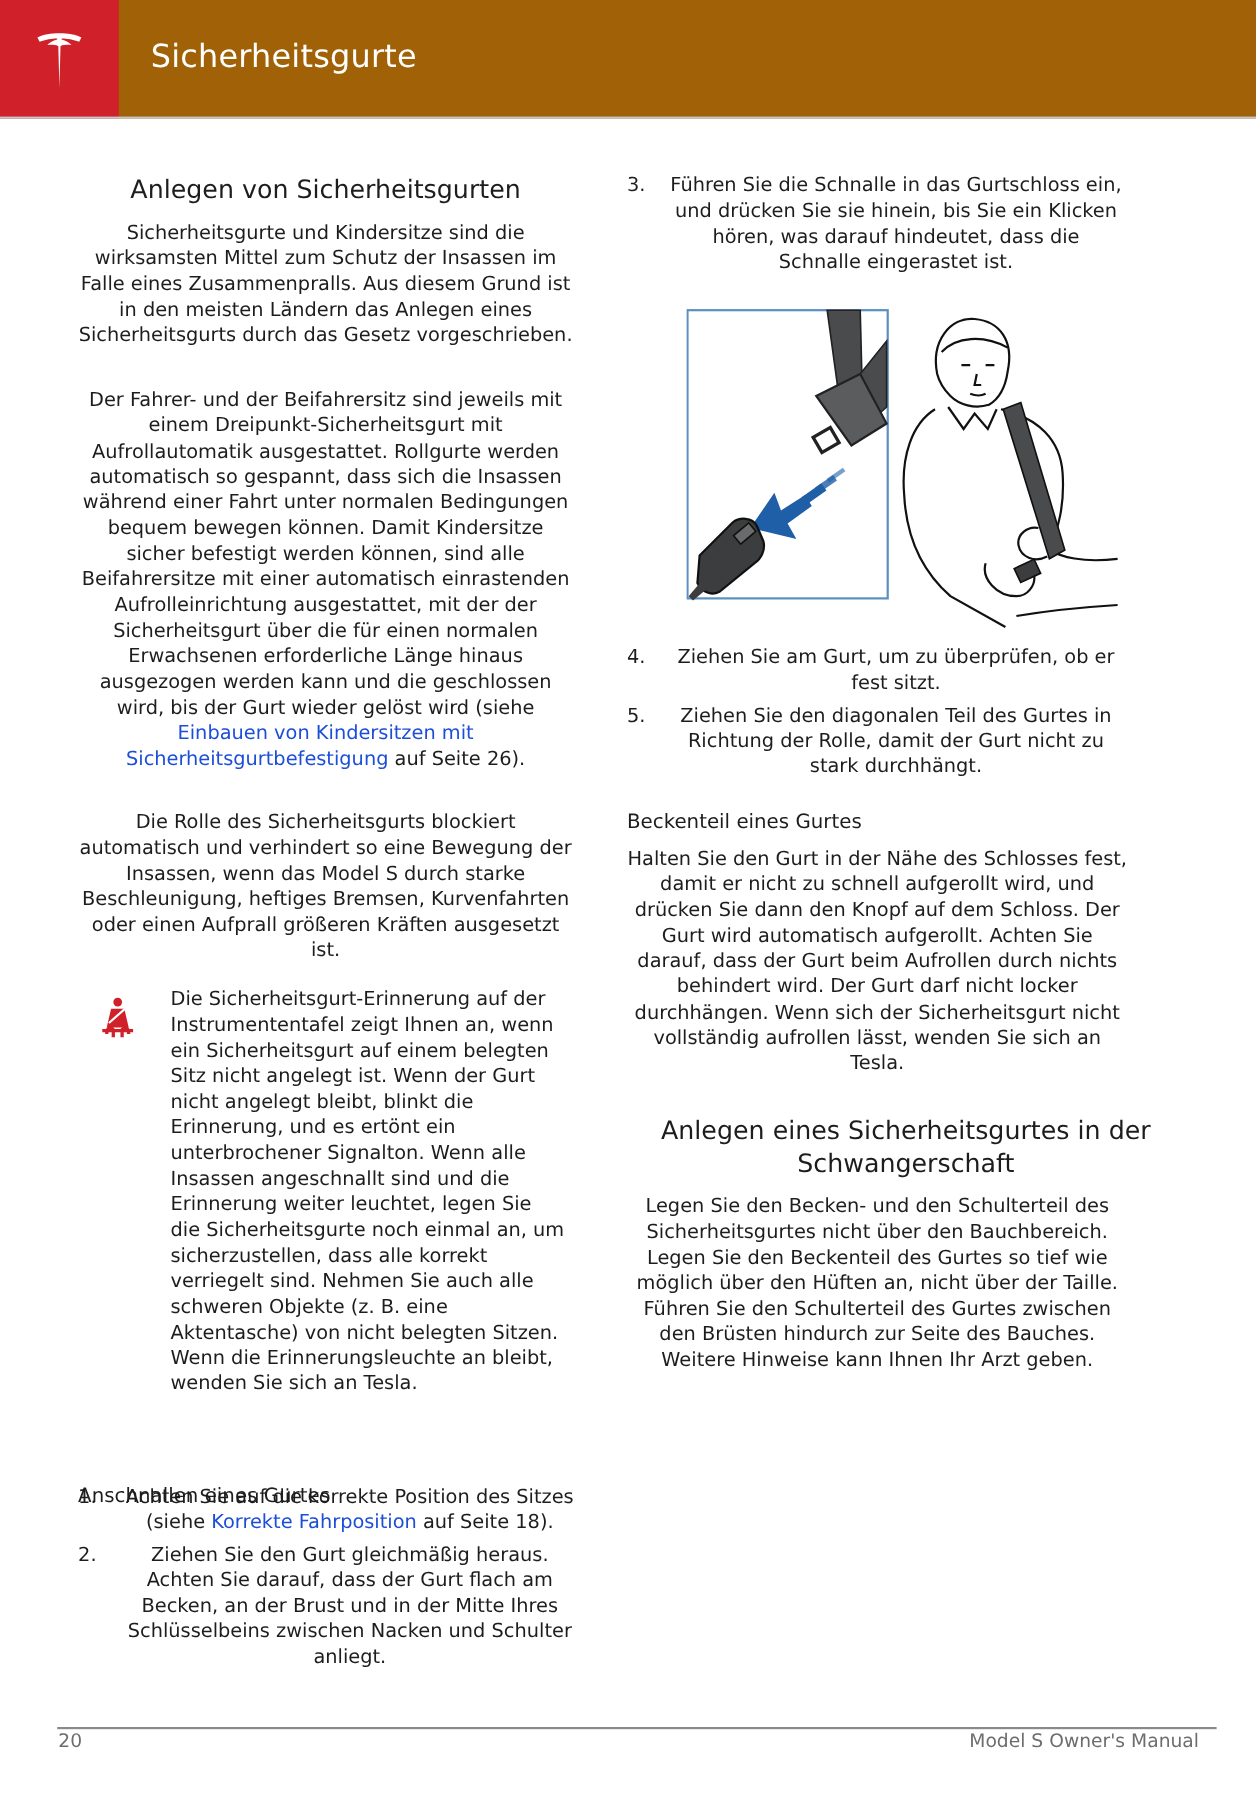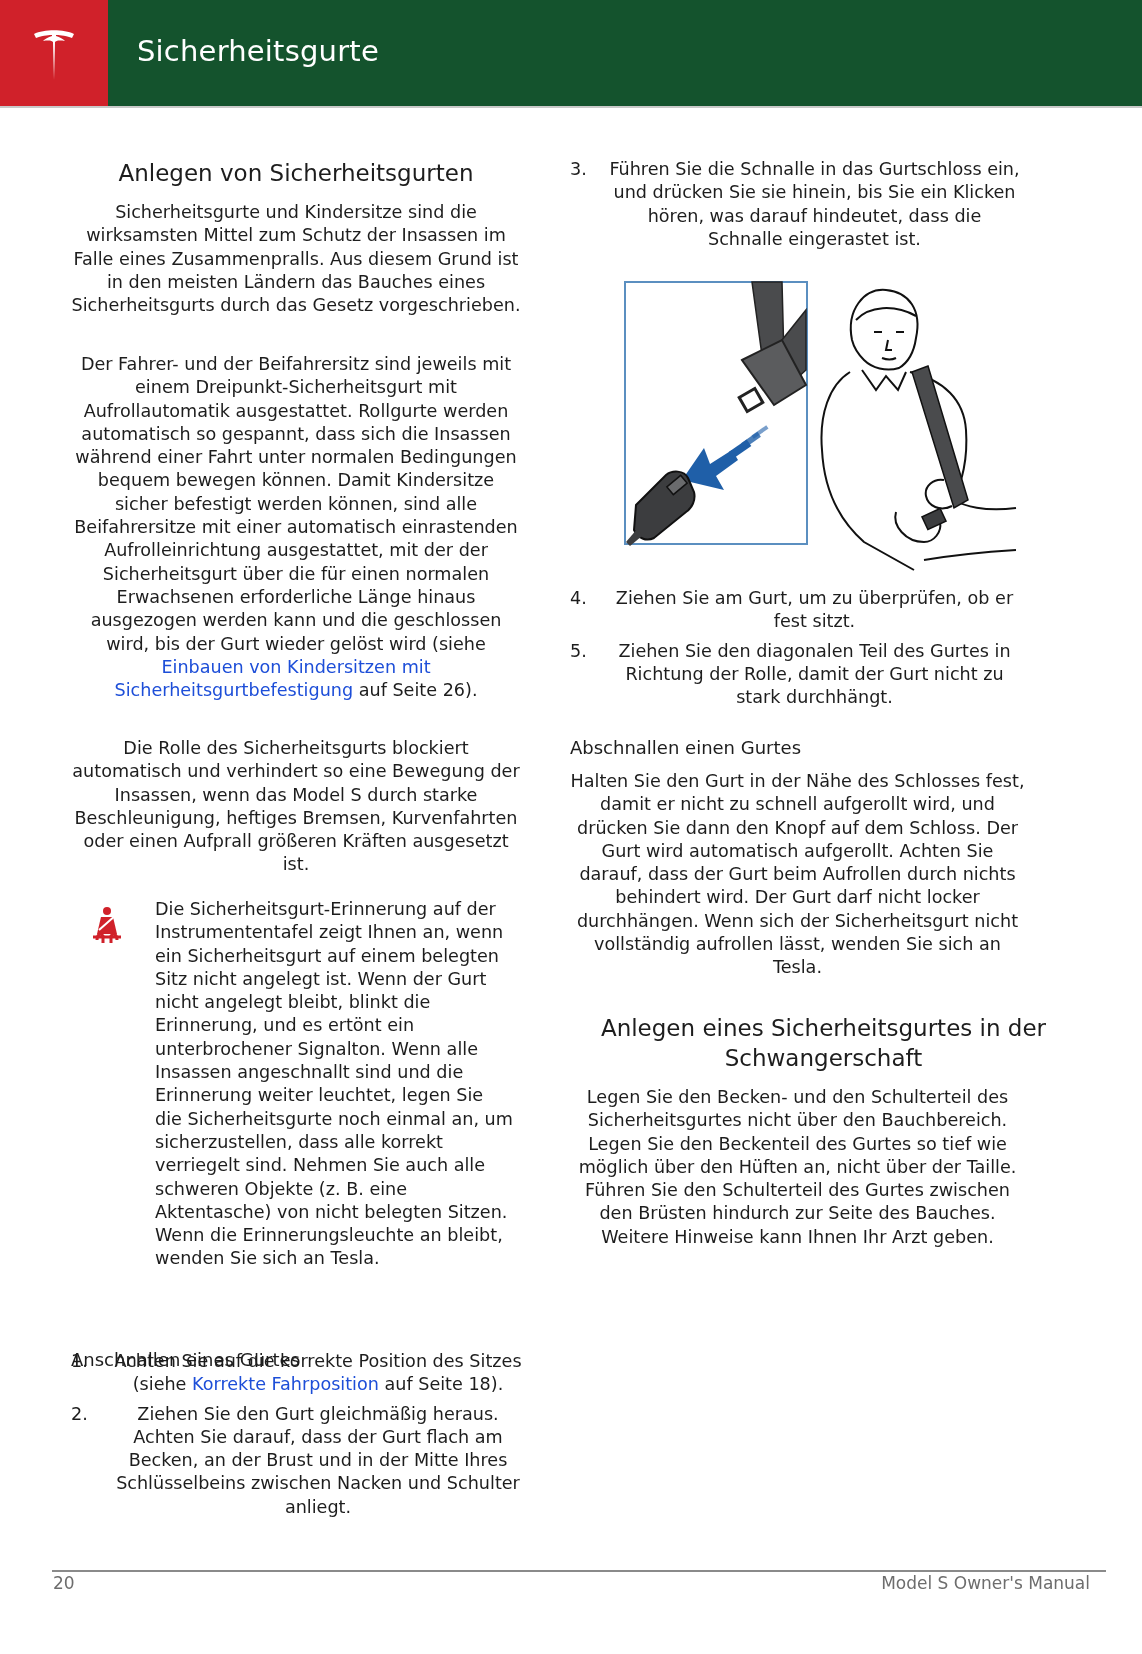--- a/index.html
+++ b/index.html
@@ -1,20 +1,20 @@
 <!DOCTYPE html>
 <html><head>
   <meta charset="utf-8">
   <style>
     html, body { margin: 0; padding: 0; background: #ffffff; }
     body {
       width: 1142px; height: 1654px; position: relative; overflow: hidden;
       font-family: "DejaVu Sans", sans-serif; color: #1d1d1d;
     }
-    .header { position: absolute; left: 0; top: 0; width: 1142px; height: 108px; background: #14532d; }
+    .header { position: absolute; left: 0; top: 0; width: 1142px; height: 108px; background: #a16207; }
     .header .logo-box { position: absolute; left: 0; top: 0; width: 108px; height: 108px; background: #d0212a; }
     .header .logo-box svg { position: absolute; left: 32px; top: 28px; }
     .header .title {
       position: absolute; left: 137px; top: 34px; color: #ffffff;
       font-size: 29px; font-weight: normal; letter-spacing: 0.2px; margin: 0;
     }
     .header .rule { position: absolute; left: 0; top: 106px; width: 1142px; height: 2px; background: #c9c9c9; }
 
     .h2 { font-size: 23px; font-weight: normal; margin: 0; line-height: 30px; color: #1d1d1d; }
     .h3 { font-size: 18px; font-weight: normal; margin: 0; line-height: 23px; color: #1d1d1d; }
@@ -45,21 +45,21 @@
     <svg width="44" height="54" viewBox="0 0 44 54">
       <path d="M2 6 C12 1 32 1 42 6 L40 10 C32 7 26 7 24 7 L24 8 C28 9 31 11 33 13 C26 12 24 13 23 14 L22 52 L21 14 C20 13 18 12 11 13 C13 11 16 9 20 8 L20 7 C18 7 12 7 4 10 Z" fill="#ffffff"></path>
     </svg>
   </div>
   <h1 class="title">Sicherheitsgurte</h1>
   <div class="rule"></div>
 </div>
 
 <h2 class="h2 abs" style="left:71px; top:158px; width:450px;">Anlegen von Sicherheitsgurten</h2>
 
-<p class="body abs" style="left:71px; top:201px; width:450px;">Sicherheitsgurte und Kindersitze sind die wirksamsten Mittel zum Schutz der Insassen im Falle eines Zusammenpralls. Aus diesem Grund ist in den meisten Ländern das Bauches eines Sicherheitsgurts durch das Gesetz vorgeschrieben.</p>
+<p class="body abs" style="left:71px; top:201px; width:450px;">Sicherheitsgurte und Kindersitze sind die wirksamsten Mittel zum Schutz der Insassen im Falle eines Zusammenpralls. Aus diesem Grund ist in den meisten Ländern das Anlegen eines Sicherheitsgurts durch das Gesetz vorgeschrieben.</p>
 
 <p class="body abs" style="left:71px; top:353px; width:450px;">
   <span>Der Fahrer- und der Beifahrersitz sind jeweils mit einem Dreipunkt-Sicherheitsgurt mit Aufrollautomatik ausgestattet. Rollgurte werden automatisch so gespannt, dass sich die Insassen während einer Fahrt unter normalen Bedingungen bequem bewegen können. Damit Kindersitze sicher befestigt werden können, sind alle Beifahrersitze mit einer automatisch einrastenden Aufrolleinrichtung ausgestattet, mit der der Sicherheitsgurt über die für einen normalen Erwachsenen erforderliche Länge hinaus ausgezogen werden kann und die geschlossen wird, bis der Gurt wieder gelöst wird (siehe </span><span class="link">Einbauen von Kindersitzen mit Sicherheitsgurtbefestigung</span><span> auf Seite 26).</span>
 </p>
 
 <p class="body abs" style="left:71px; top:737px; width:450px;">Die Rolle des Sicherheitsgurts blockiert automatisch und verhindert so eine Bewegung der Insassen, wenn das Model S durch starke Beschleunigung, heftiges Bremsen, Kurvenfahrten oder einen Aufprall größeren Kräften ausgesetzt ist.</p>
 
 <div class="note" style="left:71px; top:898px; width:450px; height:400px;">
   <svg class="icon" viewBox="0 0 36 40">
     <circle cx="18" cy="5" r="4" fill="#d0212a"></circle>
@@ -135,21 +135,21 @@
   <li>
     <span class="num">4.</span>
     <span>Ziehen Sie am Gurt, um zu überprüfen, ob er fest sitzt.</span>
   </li>
   <li>
     <span class="num">5.</span>
     <span>Ziehen Sie den diagonalen Teil des Gurtes in Richtung der Rolle, damit der Gurt nicht zu stark durchhängt.</span>
   </li>
 </ol>
 
-<h3 class="h3 abs" style="left:570px; top:736px;">Abschnallen einen Gurtes</h3>
+<h3 class="h3 abs" style="left:570px; top:736px;">Beckenteil eines Gurtes</h3>
 
 <p class="body abs" style="left:570px; top:770px; width:455px;">Halten Sie den Gurt in der Nähe des Schlosses fest, damit er nicht zu schnell aufgerollt wird, und drücken Sie dann den Knopf auf dem Schloss. Der Gurt wird automatisch aufgerollt. Achten Sie darauf, dass der Gurt beim Aufrollen durch nichts behindert wird. Der Gurt darf nicht locker durchhängen. Wenn sich der Sicherheitsgurt nicht vollständig aufrollen lässt, wenden Sie sich an Tesla.</p>
 
 <h2 class="h2 abs" style="left:570px; top:1013px; width:455px;margin-left:26px;">Anlegen eines Sicherheitsgurtes in der Schwangerschaft</h2>
 
 <p class="body abs" style="left:570px; top:1086px; width:455px;">Legen Sie den Becken- und den Schulterteil des Sicherheitsgurtes nicht über den Bauchbereich. Legen Sie den Beckenteil des Gurtes so tief wie möglich über den Hüften an, nicht über der Taille. Führen Sie den Schulterteil des Gurtes zwischen den Brüsten hindurch zur Seite des Bauches. Weitere Hinweise kann Ihnen Ihr Arzt geben.</p>
 
 <div class="footer-rule"></div>
 <div class="footer-page">20</div>
 <div class="footer-title">Model S Owner's Manual</div>

